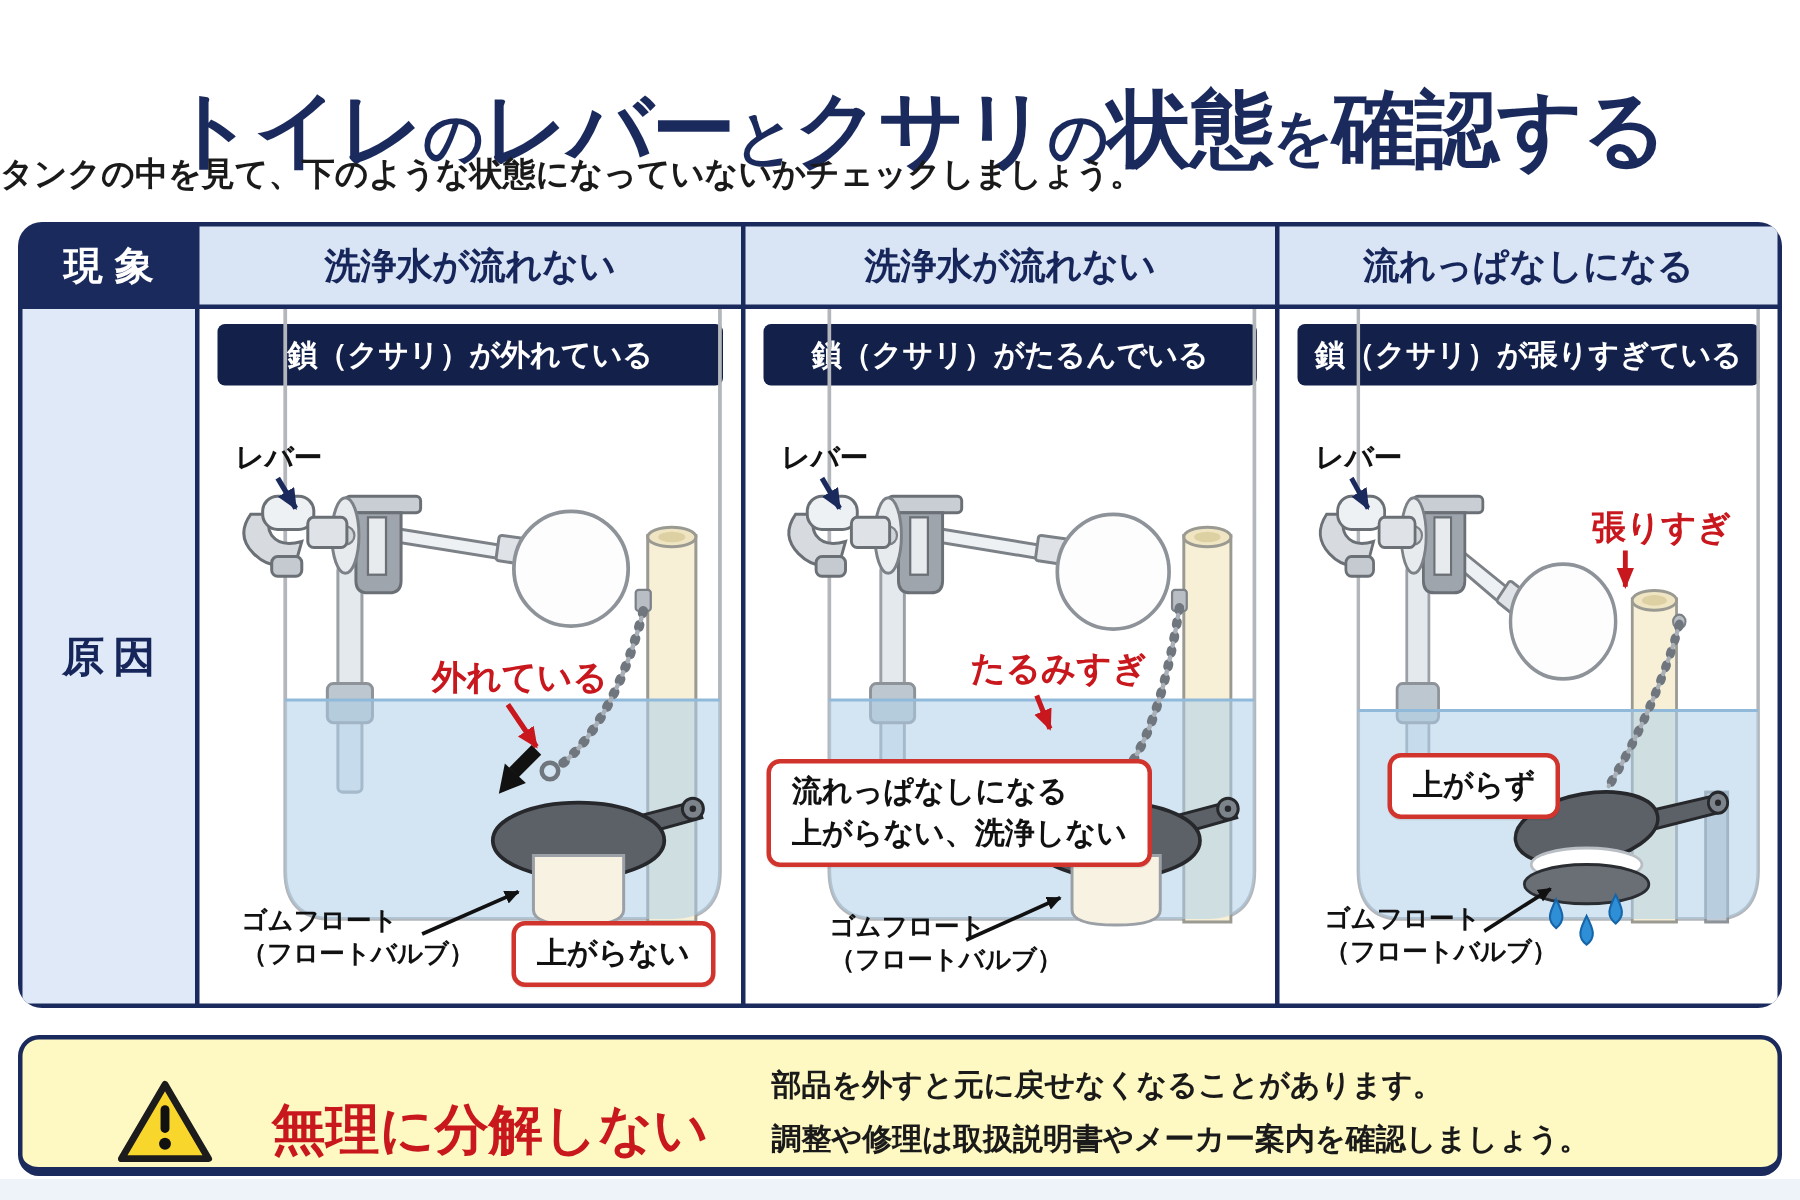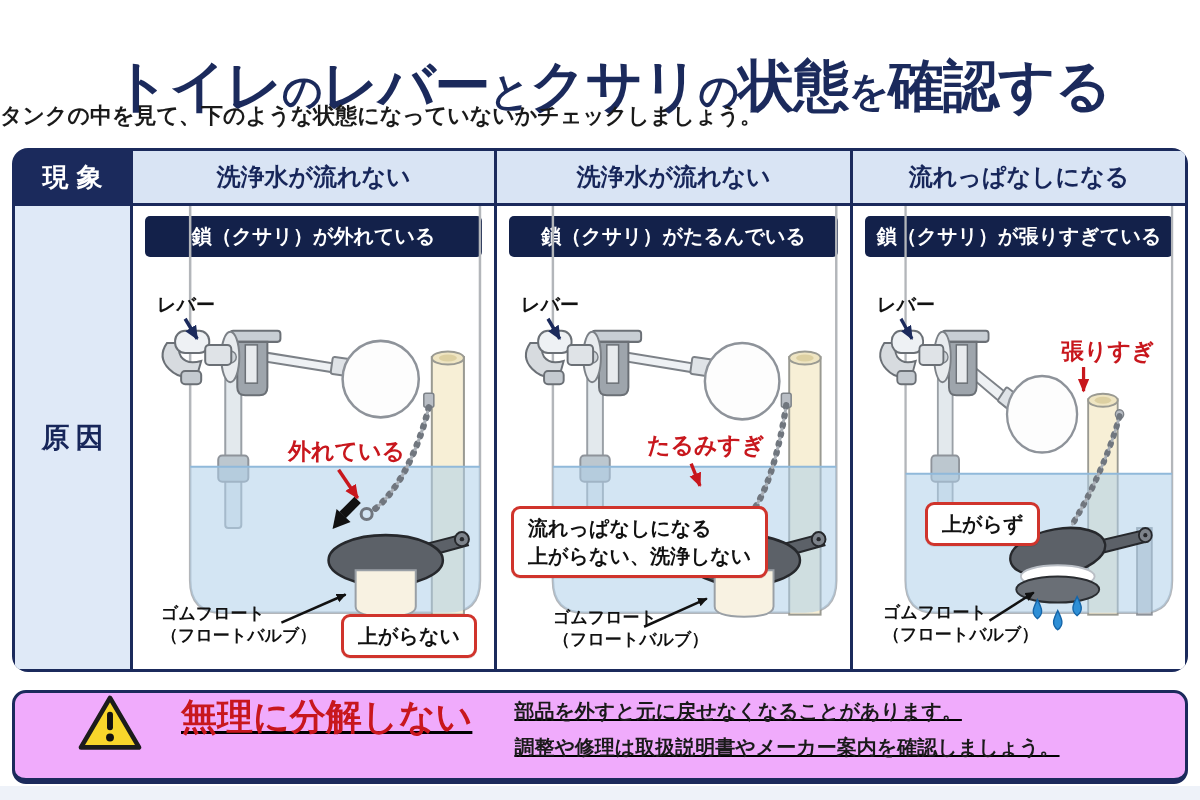--- a/index.html
+++ b/index.html
@@ -43,22 +43,22 @@
   .problem-label{font-weight:bold;font-size:23px;color:#c8171d;}
   .float-label{font-weight:bold;font-size:17px;color:#111;line-height:1.3;}
   .callout{
     background:#ffffff;border:3px solid #d0342c;border-radius:9px;
     font-weight:bold;font-size:20px;color:#111;padding:5px 14px;line-height:1.4;
     box-shadow:0 1px 0 rgba(0,0,0,0.08);
   }
   
   .warning{
     position:absolute;left:12px;top:690px;width:1176px;height:94px;box-sizing:border-box;
-    background:#f0abfc;border:3px solid #1b2a5c;border-bottom-width:6px;border-radius:14px;
-    display:flex;align-items:flex-start;text-decoration:underline;
+    background:#fef9c3;border:3px solid #1b2a5c;border-bottom-width:6px;border-radius:14px;
+    display:flex;align-items:flex-end;
   }
   .warn-icon{width:66px;height:60px;margin-left:62px;flex:0 0 auto;}
   .warn-title{color:#c8171d;font-weight:bold;font-size:36px;margin-left:38px;white-space:nowrap;}
   .warn-desc{margin-left:42px;color:#1a1a1a;font-weight:bold;font-size:20px;line-height:1.8;}
 </style>
 </head>
 <body>
 
 <h1 class="title"><span>トイレ</span><span class="t-small">の</span><span>レバー</span><span class="t-small">と</span><span>クサリ</span><span class="t-small">の</span><span>状態</span><span class="t-small">を</span><span>確認する</span></h1>
 <div class="subtitle">タンクの中を見て、下のような状態になっていないかチェックしましょう。</div>

